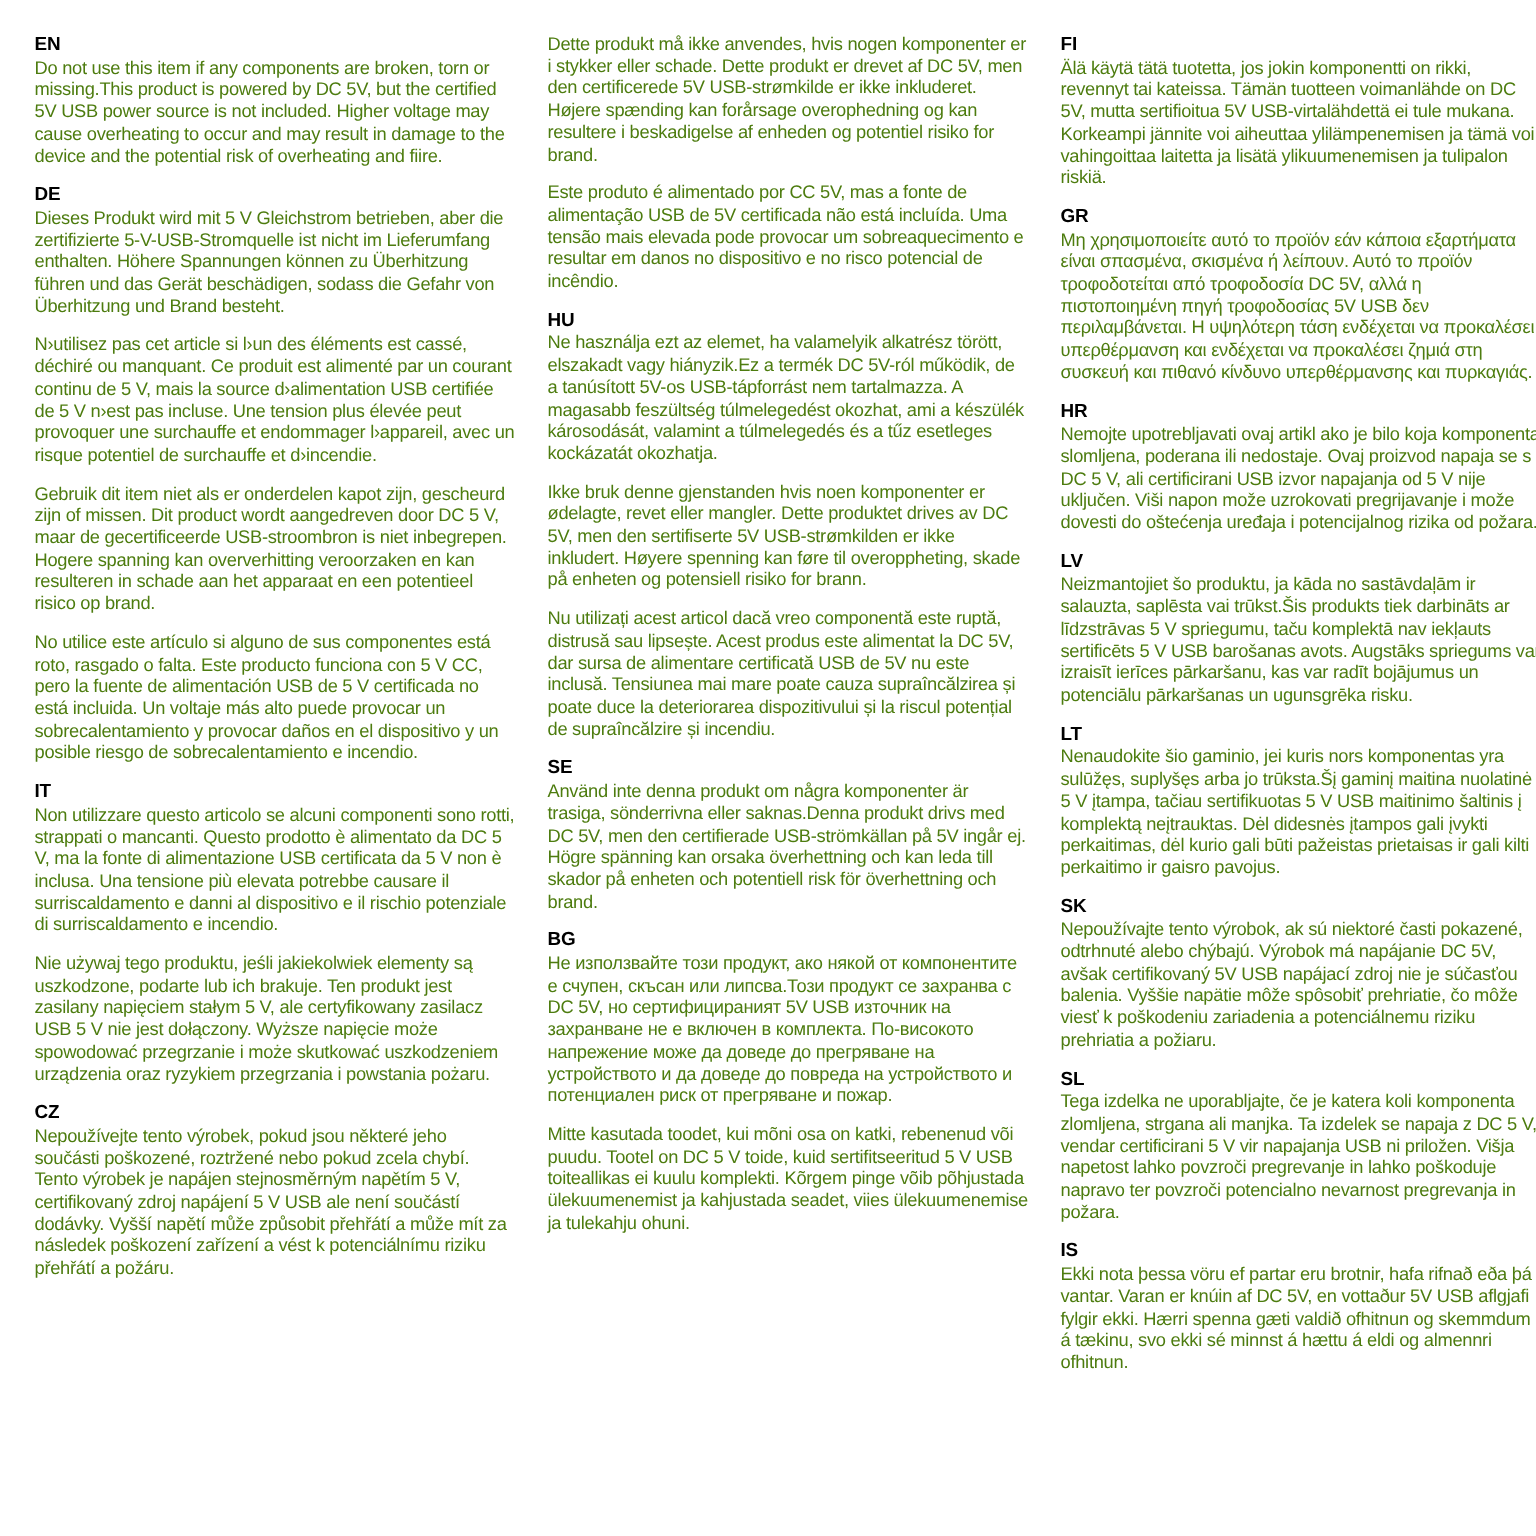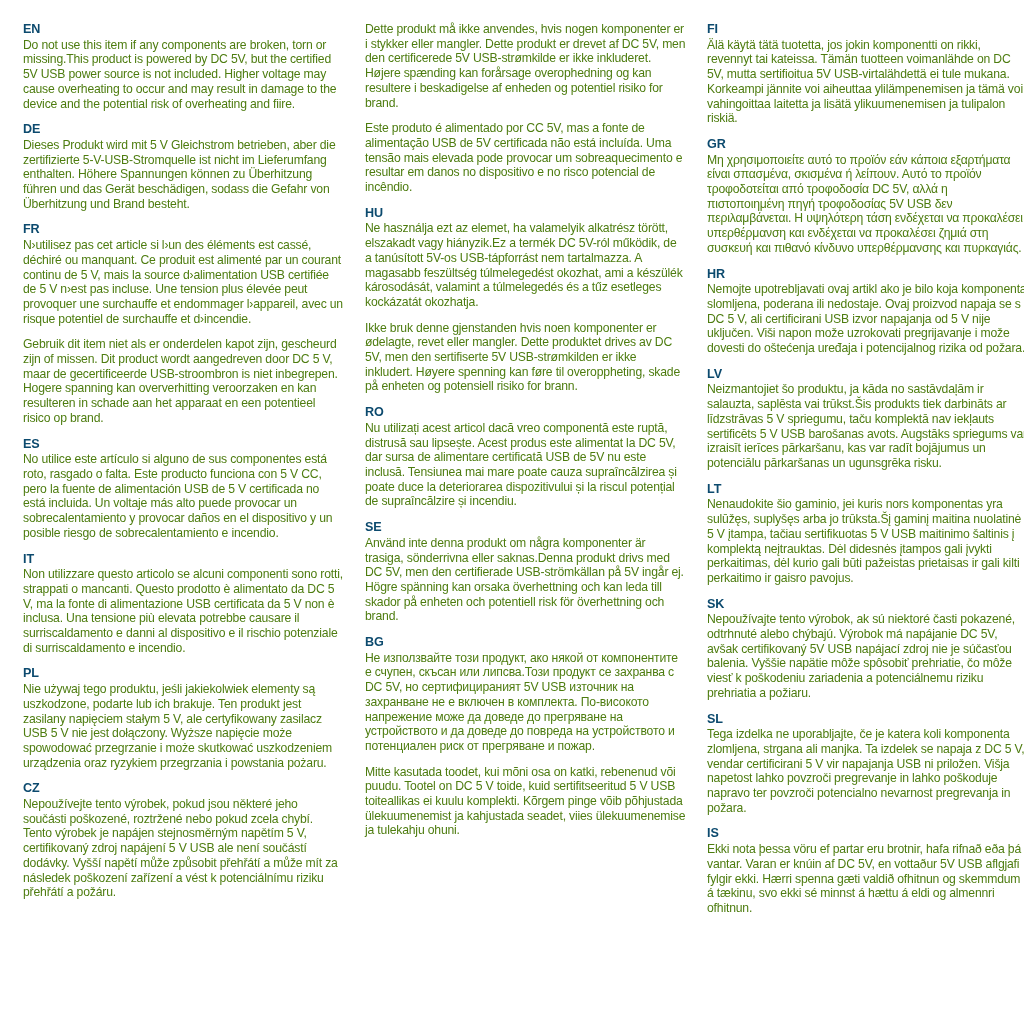--- a/index.html
+++ b/index.html
@@ -25,21 +25,21 @@
     width: 321px;
   }
   .section {
     margin: 0 0 11px 0;
   }
   .lang-code {
     margin: 0 0 1px 0;
     font-size: 12.6px;
     font-weight: 700;
     line-height: 14.7px;
-    color: #0c4a6e;
+    color: #000000;
     letter-spacing: -0.1px;
   }
   .warning {
     margin: 0;
     font-size: 12.2px;
     line-height: 14.7px;
     letter-spacing: -0.18px;
     color: #4d7c0f;
   }
 </style>
@@ -51,60 +51,56 @@
   <div class="col">
     <div class="section">
       <h2 class="lang-code">EN</h2>
       <p class="warning">Do not use this item if any components are broken, torn or missing.This product is powered by DC 5V, but the certified 5V USB power source is not included. Higher voltage may cause overheating to occur and may result in damage to the device and the potential risk of overheating and fiire.</p>
     </div>
     <div class="section">
       <h2 class="lang-code">DE</h2>
       <p class="warning">Dieses Produkt wird mit 5 V Gleichstrom betrieben, aber die zertifizierte 5-V-USB-Stromquelle ist nicht im Lieferumfang enthalten. Höhere Spannungen können zu Überhitzung führen und das Gerät beschädigen, sodass die Gefahr von Überhitzung und Brand besteht.</p>
     </div>
     <div class="section">
-      <h2 class="lang-code">FR</h2>
       <p class="warning">N›utilisez pas cet article si l›un des éléments est cassé, déchiré ou manquant. Ce produit est alimenté par un courant continu de 5 V, mais la source d›alimentation USB certifiée de 5 V n›est pas incluse. Une tension plus élevée peut provoquer une surchauffe et endommager l›appareil, avec un risque potentiel de surchauffe et d›incendie.</p>
     </div>
     <div class="section">
       <p class="warning">Gebruik dit item niet als er onderdelen kapot zijn, gescheurd zijn of missen. Dit product wordt aangedreven door DC 5 V, maar de gecertificeerde USB-stroombron is niet inbegrepen. Hogere spanning kan oververhitting veroorzaken en kan resulteren in schade aan het apparaat en een potentieel risico op brand.</p>
     </div>
     <div class="section">
-      <h2 class="lang-code">ES</h2>
       <p class="warning">No utilice este artículo si alguno de sus componentes está roto, rasgado o falta. Este producto funciona con 5 V CC, pero la fuente de alimentación USB de 5 V certificada no está incluida. Un voltaje más alto puede provocar un sobrecalentamiento y provocar daños en el dispositivo y un posible riesgo de sobrecalentamiento e incendio.</p>
     </div>
     <div class="section">
       <h2 class="lang-code">IT</h2>
       <p class="warning">Non utilizzare questo articolo se alcuni componenti sono rotti, strappati o mancanti. Questo prodotto è alimentato da DC 5 V, ma la fonte di alimentazione USB certificata da 5 V non è inclusa. Una tensione più elevata potrebbe causare il surriscaldamento e danni al dispositivo e il rischio potenziale di surriscaldamento e incendio.</p>
     </div>
     <div class="section">
-      <h2 class="lang-code">PL</h2>
       <p class="warning">Nie używaj tego produktu, jeśli jakiekolwiek elementy są uszkodzone, podarte lub ich brakuje. Ten produkt jest zasilany napięciem stałym 5 V, ale certyfikowany zasilacz USB 5 V nie jest dołączony. Wyższe napięcie może spowodować przegrzanie i może skutkować uszkodzeniem urządzenia oraz ryzykiem przegrzania i powstania pożaru.</p>
     </div>
     <div class="section">
       <h2 class="lang-code">CZ</h2>
       <p class="warning">Nepoužívejte tento výrobek, pokud jsou některé jeho součásti poškozené, roztržené nebo pokud zcela chybí. Tento výrobek je napájen stejnosměrným napětím 5 V, certifikovaný zdroj napájení 5 V USB ale není součástí dodávky. Vyšší napětí může způsobit přehřátí a může mít za následek poškození zařízení a vést k potenciálnímu riziku přehřátí a požáru.</p>
     </div>
   </div>
 
   <div class="col">
     <div class="section">
-      <p class="warning">Dette produkt må ikke anvendes, hvis nogen komponenter er i stykker eller mangler. Dette produkt er drevet af DC 5V, men den certificerede 5V USB-strømkilde er ikke inkluderet. Højere spænding kan forårsage overophedning og kan resultere i beskadigelse af enheden og potentiel risiko for brand.</p>
+      <p class="warning">Dette produkt må ikke anvendes, hvis nogen komponenter er i stykker eller schade. Dette produkt er drevet af DC 5V, men den certificerede 5V USB-strømkilde er ikke inkluderet. Højere spænding kan forårsage overophedning og kan resultere i beskadigelse af enheden og potentiel risiko for brand.</p>
     </div>
     <div class="section">
       <p class="warning">Este produto é alimentado por CC 5V, mas a fonte de alimentação USB de 5V certificada não está incluída. Uma tensão mais elevada pode provocar um sobreaquecimento e resultar em danos no dispositivo e no risco potencial de incêndio.</p>
     </div>
     <div class="section">
       <h2 class="lang-code">HU</h2>
       <p class="warning">Ne használja ezt az elemet, ha valamelyik alkatrész törött, elszakadt vagy hiányzik.Ez a termék DC 5V-ról működik, de a tanúsított 5V-os USB-tápforrást nem tartalmazza. A magasabb feszültség túlmelegedést okozhat, ami a készülék károsodását, valamint a túlmelegedés és a tűz esetleges kockázatát okozhatja.</p>
     </div>
     <div class="section">
       <p class="warning">Ikke bruk denne gjenstanden hvis noen komponenter er ødelagte, revet eller mangler. Dette produktet drives av DC 5V, men den sertifiserte 5V USB-strømkilden er ikke inkludert. Høyere spenning kan føre til overoppheting, skade på enheten og potensiell risiko for brann.</p>
     </div>
     <div class="section">
-      <h2 class="lang-code">RO</h2>
       <p class="warning">Nu utilizați acest articol dacă vreo componentă este ruptă, distrusă sau lipsește. Acest produs este alimentat la DC 5V, dar sursa de alimentare certificată USB de 5V nu este inclusă. Tensiunea mai mare poate cauza supraîncălzirea și poate duce la deteriorarea dispozitivului și la riscul potențial de supraîncălzire și incendiu.</p>
     </div>
     <div class="section">
       <h2 class="lang-code">SE</h2>
       <p class="warning">Använd inte denna produkt om några komponenter är trasiga, sönderrivna eller saknas.Denna produkt drivs med DC 5V, men den certifierade USB-strömkällan på 5V ingår ej. Högre spänning kan orsaka överhettning och kan leda till skador på enheten och potentiell risk för överhettning och brand.</p>
     </div>
     <div class="section">
       <h2 class="lang-code">BG</h2>
       <p class="warning">Не използвайте този продукт, ако някой от компонентите е счупен, скъсан или липсва.Този продукт се захранва с DC 5V, но сертифицираният 5V USB източник на захранване не е включен в комплекта. По-високото напрежение може да доведе до прегряване на устройството и да доведе до повреда на устройството и потенциален риск от прегряване и пожар.</p>
     </div>

